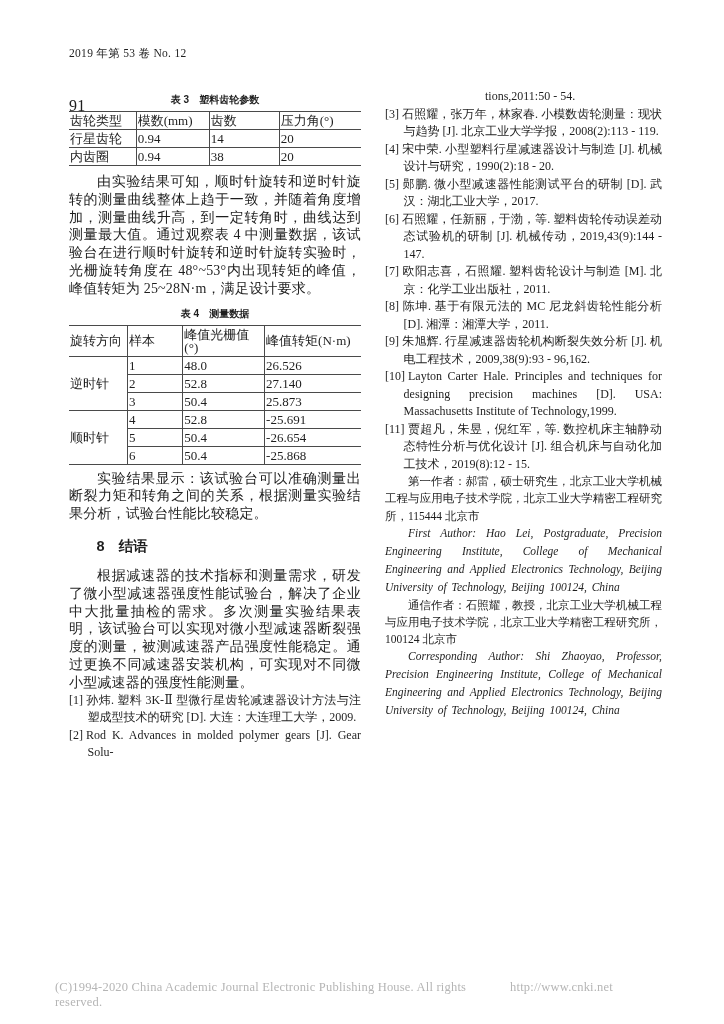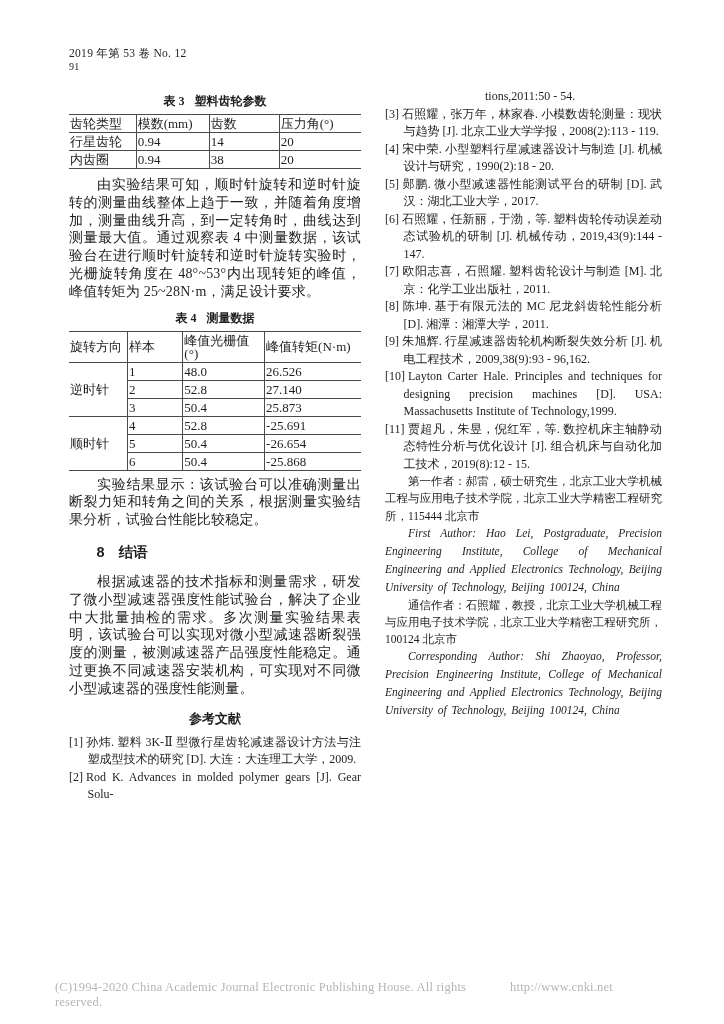--- a/index.html
+++ b/index.html
@@ -6,28 +6,28 @@
   body{
     width:724px;height:1024px;position:relative;background:#ffffff;
     font-family:"Liberation Serif","DejaVu Serif",serif;color:#1e1e1e;
     overflow:hidden;
   }
   .running-head{
     position:absolute;top:46px;left:69px;right:60px;
     display:flex;justify-content:space-between;align-items:baseline;
     font-size:11.5px;letter-spacing:.3px;flex-direction:column;
   }
-  .pageno{font-size:10px;}
+  .pageno{font-size:16px;margin-top:36px;}
   .cols{position:absolute;top:88px;left:69px;display:flex;gap:24px;}
   .col-left{width:292px;}
   .col-right{width:277px;}
 
   .tbl-title{
-    text-align:center;font-weight:bold;font-size:12px;
-    font-family:Liberation Serif, serif;
+    text-align:center;font-weight:bold;font-size:10px;
+    font-family:Liberation Sans, sans-serif;
     margin:5px 0 4px 0;
   }
   .tbl-title .gap{display:inline-block;width:10px;}
   table.datatable{
     width:100%;border-collapse:collapse;table-layout:fixed;
     font-size:13px;text-align:left;
     border-top:1.5px solid #1a1a1a;border-bottom:1.5px solid #1a1a1a;
   }
   table.datatable td{
     border:0.8px solid #4a4a4a;padding:2px 1px;line-height:13px;
@@ -171,21 +171,20 @@
       </table>
 
     <p class="para mt2">实验结果显示：该试验台可以准确测量出断裂力矩和转角之间的关系，根据测量实验结果分析，试验台性能比较稳定。</p>
 
     <div class="sec-head">
       <span class="num">8</span><span>结语</span>
     </div>
 
     <p class="para">根据减速器的技术指标和测量需求，研发了微小型减速器强度性能试验台，解决了企业中大批量抽检的需求。多次测量实验结果表明，该试验台可以实现对微小型减速器断裂强度的测量，被测减速器产品强度性能稳定。通过更换不同减速器安装机构，可实现对不同微小型减速器的强度性能测量。</p>
 
-    <div class="ref-title">参考文献</div>
 
     <p class="ref"><span class="lbl">[1]</span><span>孙炜. 塑料 3K-Ⅱ 型微行星齿轮减速器设计方法与注塑成型技术的研究 [D]. 大连：大连理工大学，2009.</span></p>
     <p class="ref"><span class="lbl">[2]</span><span>Rod K. Advances in molded polymer gears [J]. Gear Solu-</span></p>
   </div>
 
   <div class="col-right">
 
     <p class="cont-line">tions,2011:50 - 54.</p>
 
     <p class="ref"><span class="lbl">[3]</span><span>石照耀，张万年，林家春. 小模数齿轮测量：现状与趋势 [J]. 北京工业大学学报，2008(2):113 - 119.</span></p>

